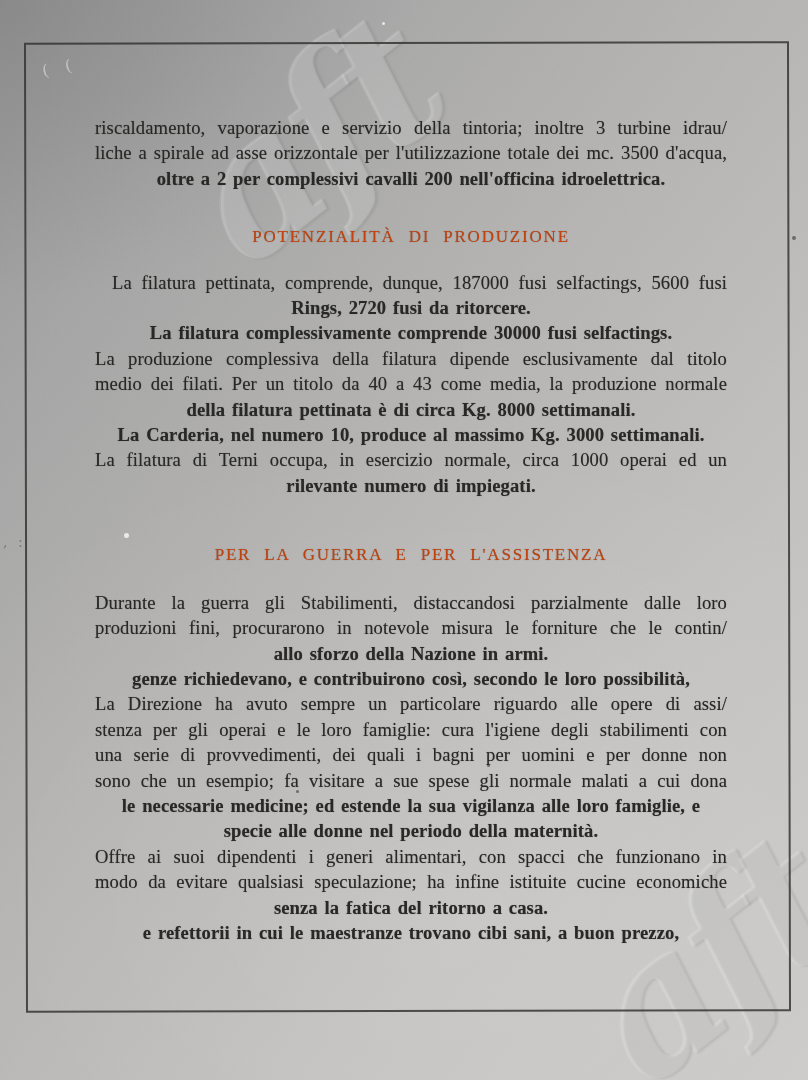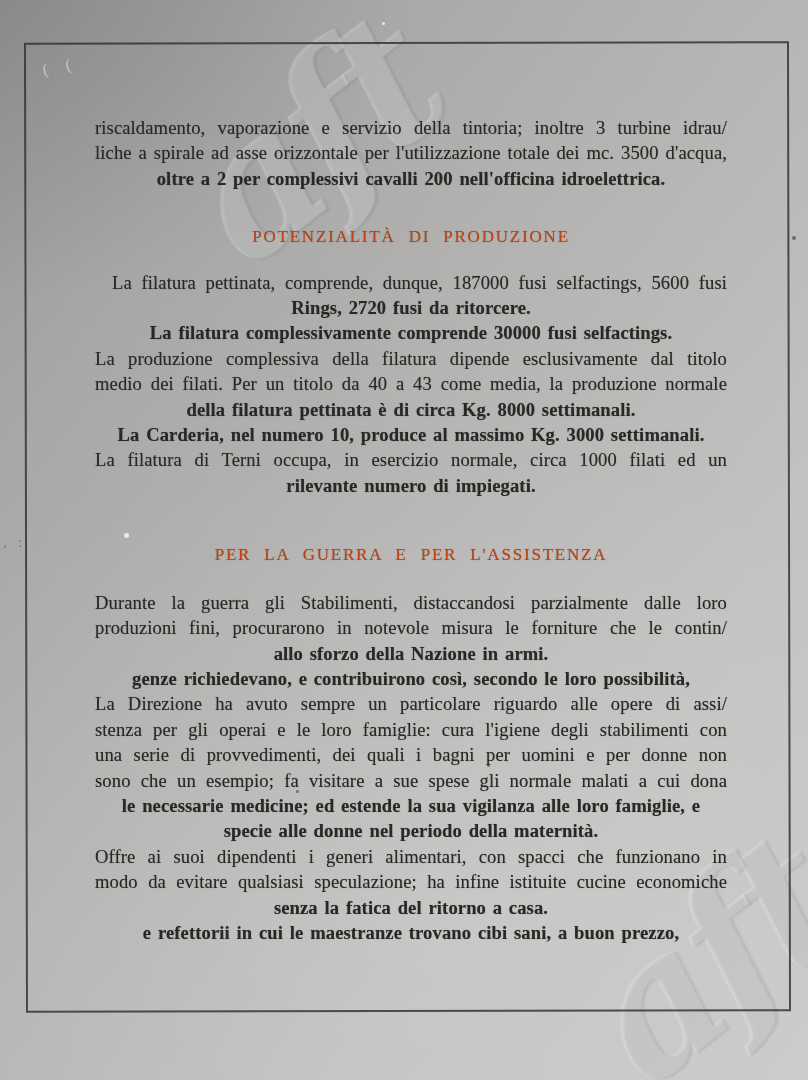--- a/index.html
+++ b/index.html
@@ -120,21 +120,21 @@
     </div>
     <div class="paragraph">
       <div class="line justify">La produzione complessiva della filatura dipende esclusivamente dal titolo</div>
       <div class="line justify">medio dei filati. Per un titolo da 40 a 43 come media, la produzione normale</div>
       <div class="line center">della filatura pettinata è di circa Kg. 8000 settimanali.</div>
     </div>
     <div class="paragraph">
       <div class="line center">La Carderia, nel numero 10, produce al massimo Kg. 3000 settimanali.</div>
     </div>
     <div class="paragraph">
-      <div class="line justify">La filatura di Terni occupa, in esercizio normale, circa 1000 filati ed un</div>
+      <div class="line justify">La filatura di Terni occupa, in esercizio normale, circa 1000 operai ed un</div>
       <div class="line center">rilevante numero di impiegati.</div>
     </div>
     <div class="heading h2">PER LA GUERRA E PER L'ASSISTENZA</div>
     <div class="paragraph">
       <div class="line justify">Durante la guerra gli Stabilimenti, distaccandosi parzialmente dalle loro</div>
       <div class="line justify">produzioni fini, procurarono in notevole misura le forniture che le contin/</div>
       <div class="line center">allo sforzo della Nazione in armi.</div>
       <div class="line center">genze richiedevano, e contribuirono così, secondo le loro possibilità,</div>
     </div>
     <div class="paragraph">

